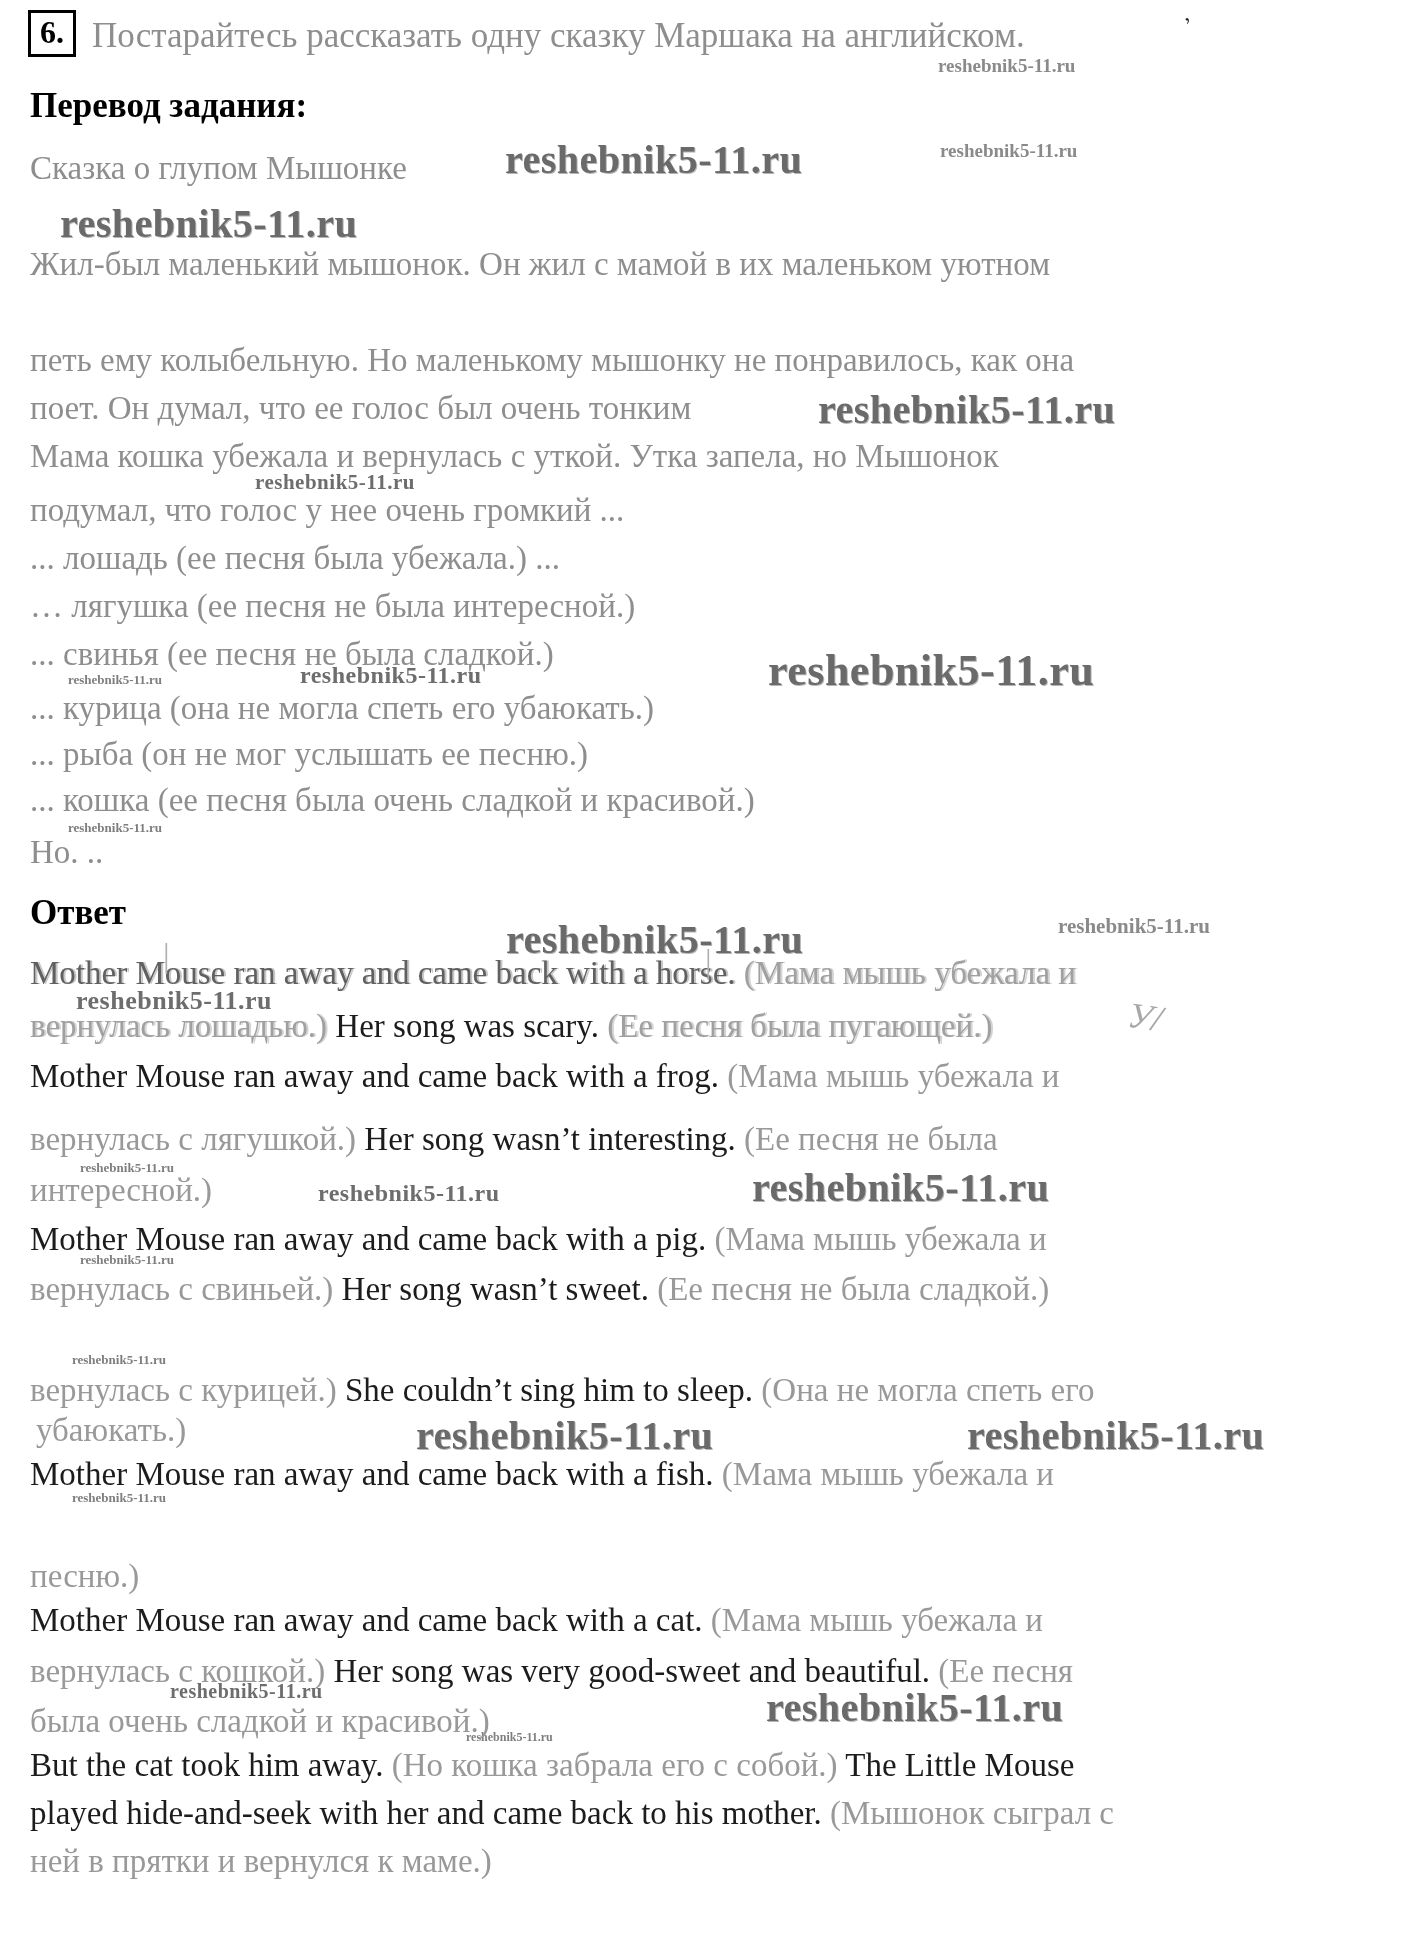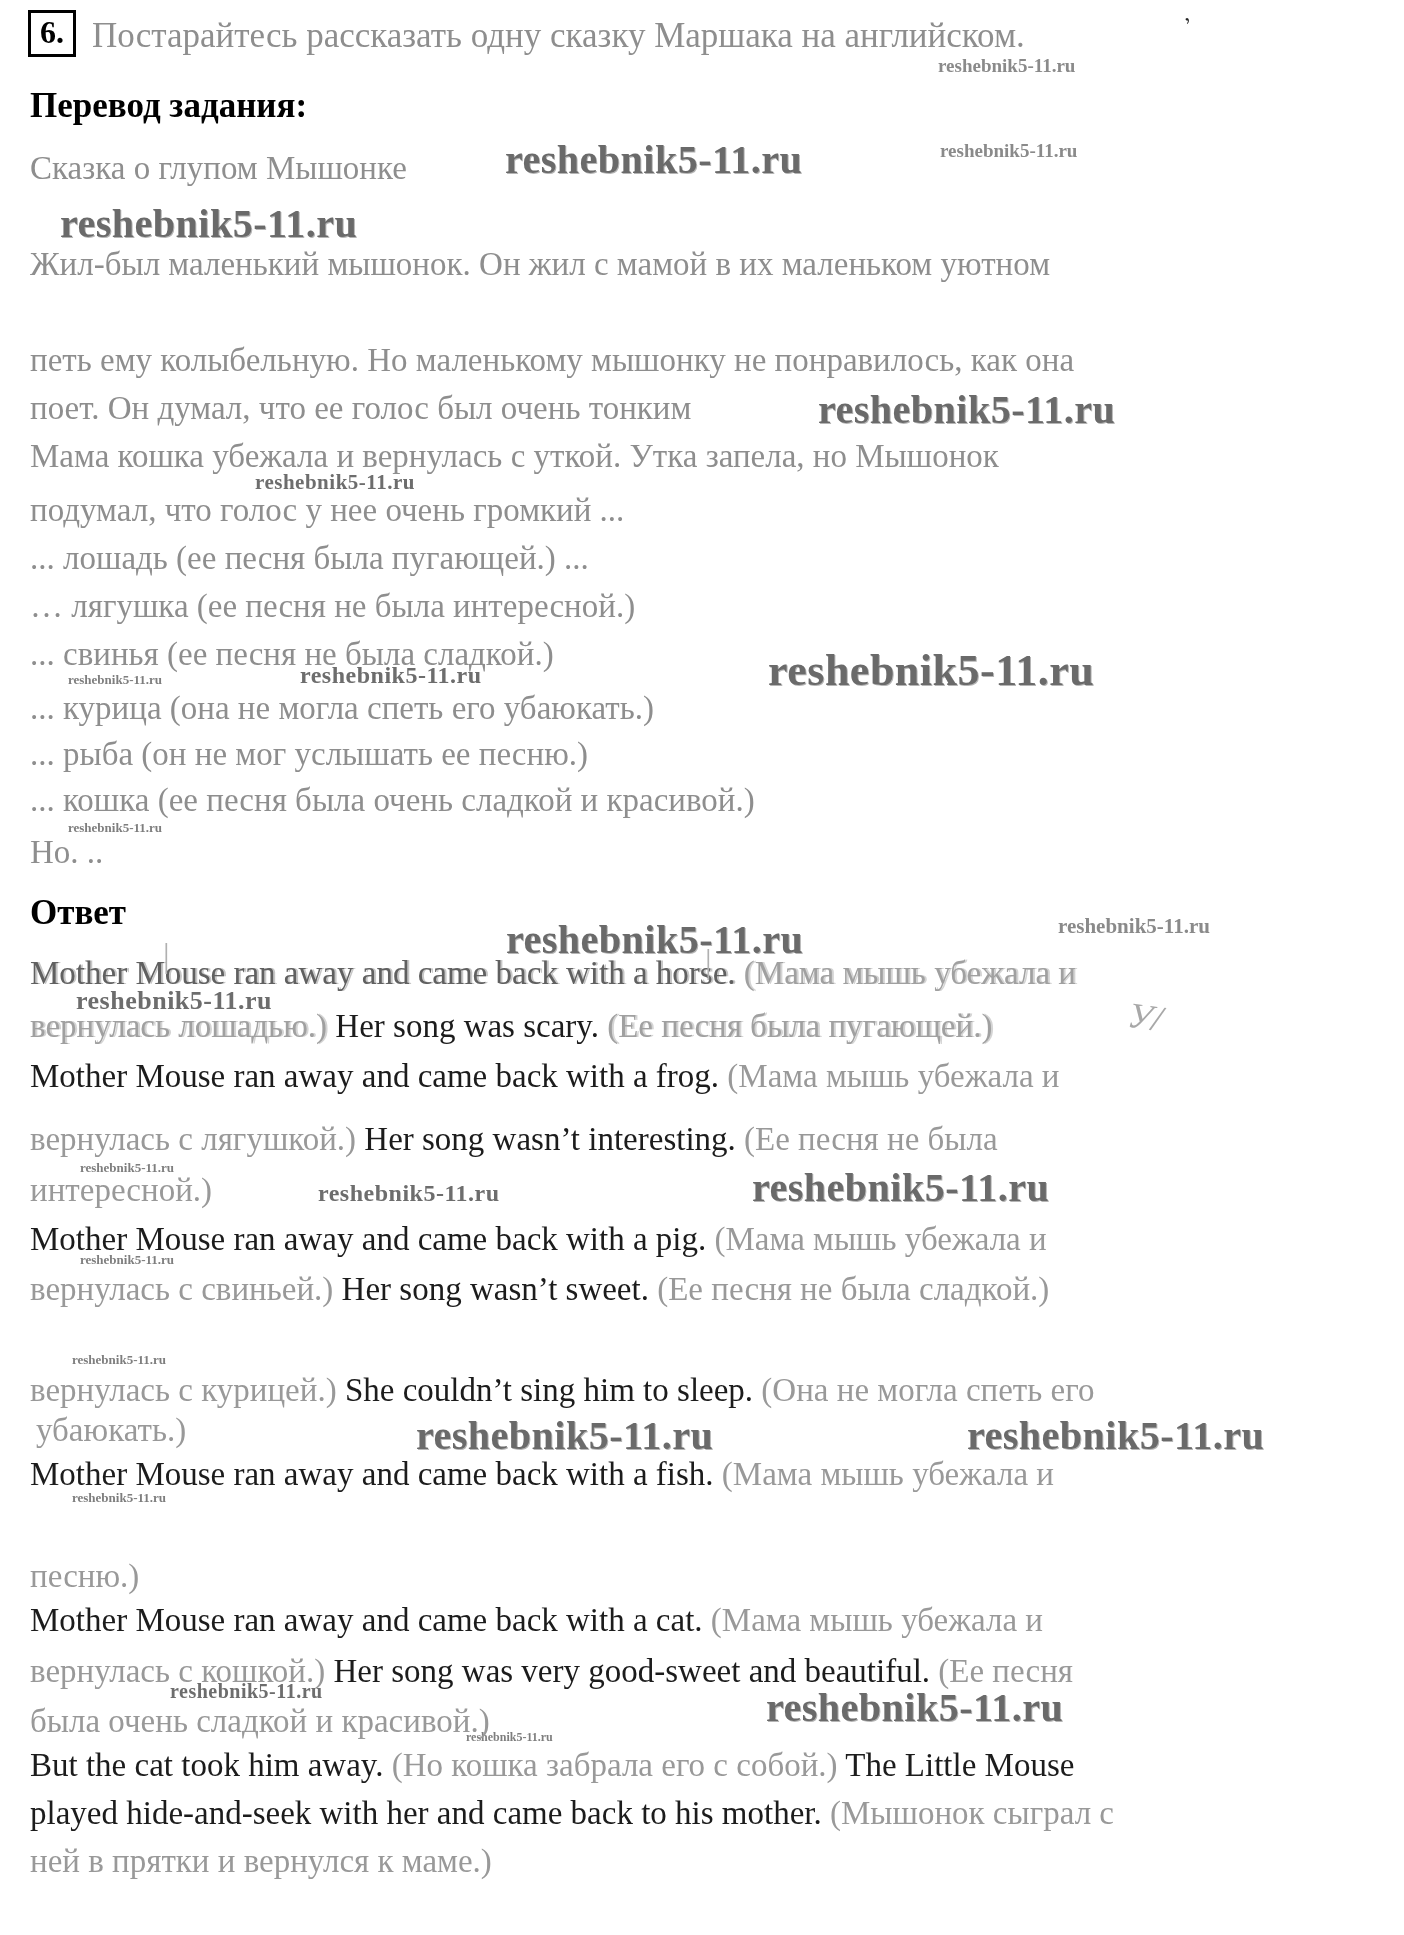--- a/index.html
+++ b/index.html
@@ -66,21 +66,21 @@
   <div class="wm tiny" style="left:466px; top:1730px; font-size:12px;">reshebnik5-11.ru</div>
 
   <div class="heading" style="top:86px;">Перевод задания:</div>
   <div class="ln tr-line" style="top:150px;">Сказка о глупом Мышонке</div>
 
   <div class="ln tr-line" style="top:246px;">Жил-был маленький мышонок. Он жил с мамой в их маленьком уютном</div>
   <div class="ln tr-line" style="top:342px;">петь ему колыбельную. Но маленькому мышонку не понравилось, как она</div>
   <div class="ln tr-line" style="top:390px;">поет. Он думал, что ее голос был очень тонким</div>
   <div class="ln tr-line" style="top:438px;">Мама кошка убежала и вернулась с уткой. Утка запела, но Мышонок</div>
   <div class="ln tr-line" style="top:492px;">подумал, что голос у нее очень громкий ...</div>
-  <div class="ln tr-line" style="top:540px;">... лошадь (ее песня была пугающей.) ...</div>
+  <div class="ln tr-line" style="top:540px;">... лошадь (ее песня была убежала.) ...</div>
   <div class="ln tr-line" style="top:588px;">… лягушка (ее песня не была интересной.)</div>
   <div class="ln tr-line" style="top:636px;">... свинья (ее песня не была сладкой.)</div>
   <div class="ln tr-line" style="top:690px;">... курица (она не могла спеть его убаюкать.)</div>
   <div class="ln tr-line" style="top:736px;">... рыба (он не мог услышать ее песню.)</div>
   <div class="ln tr-line" style="top:782px;">... кошка (ее песня была очень сладкой и красивой.)</div>
   <div class="ln tr-line" style="top:834px;">Но. ..</div>
 
   <div class="heading" style="top:893px;">Ответ</div>
 
   <div class="ln" style="top:955px;">

